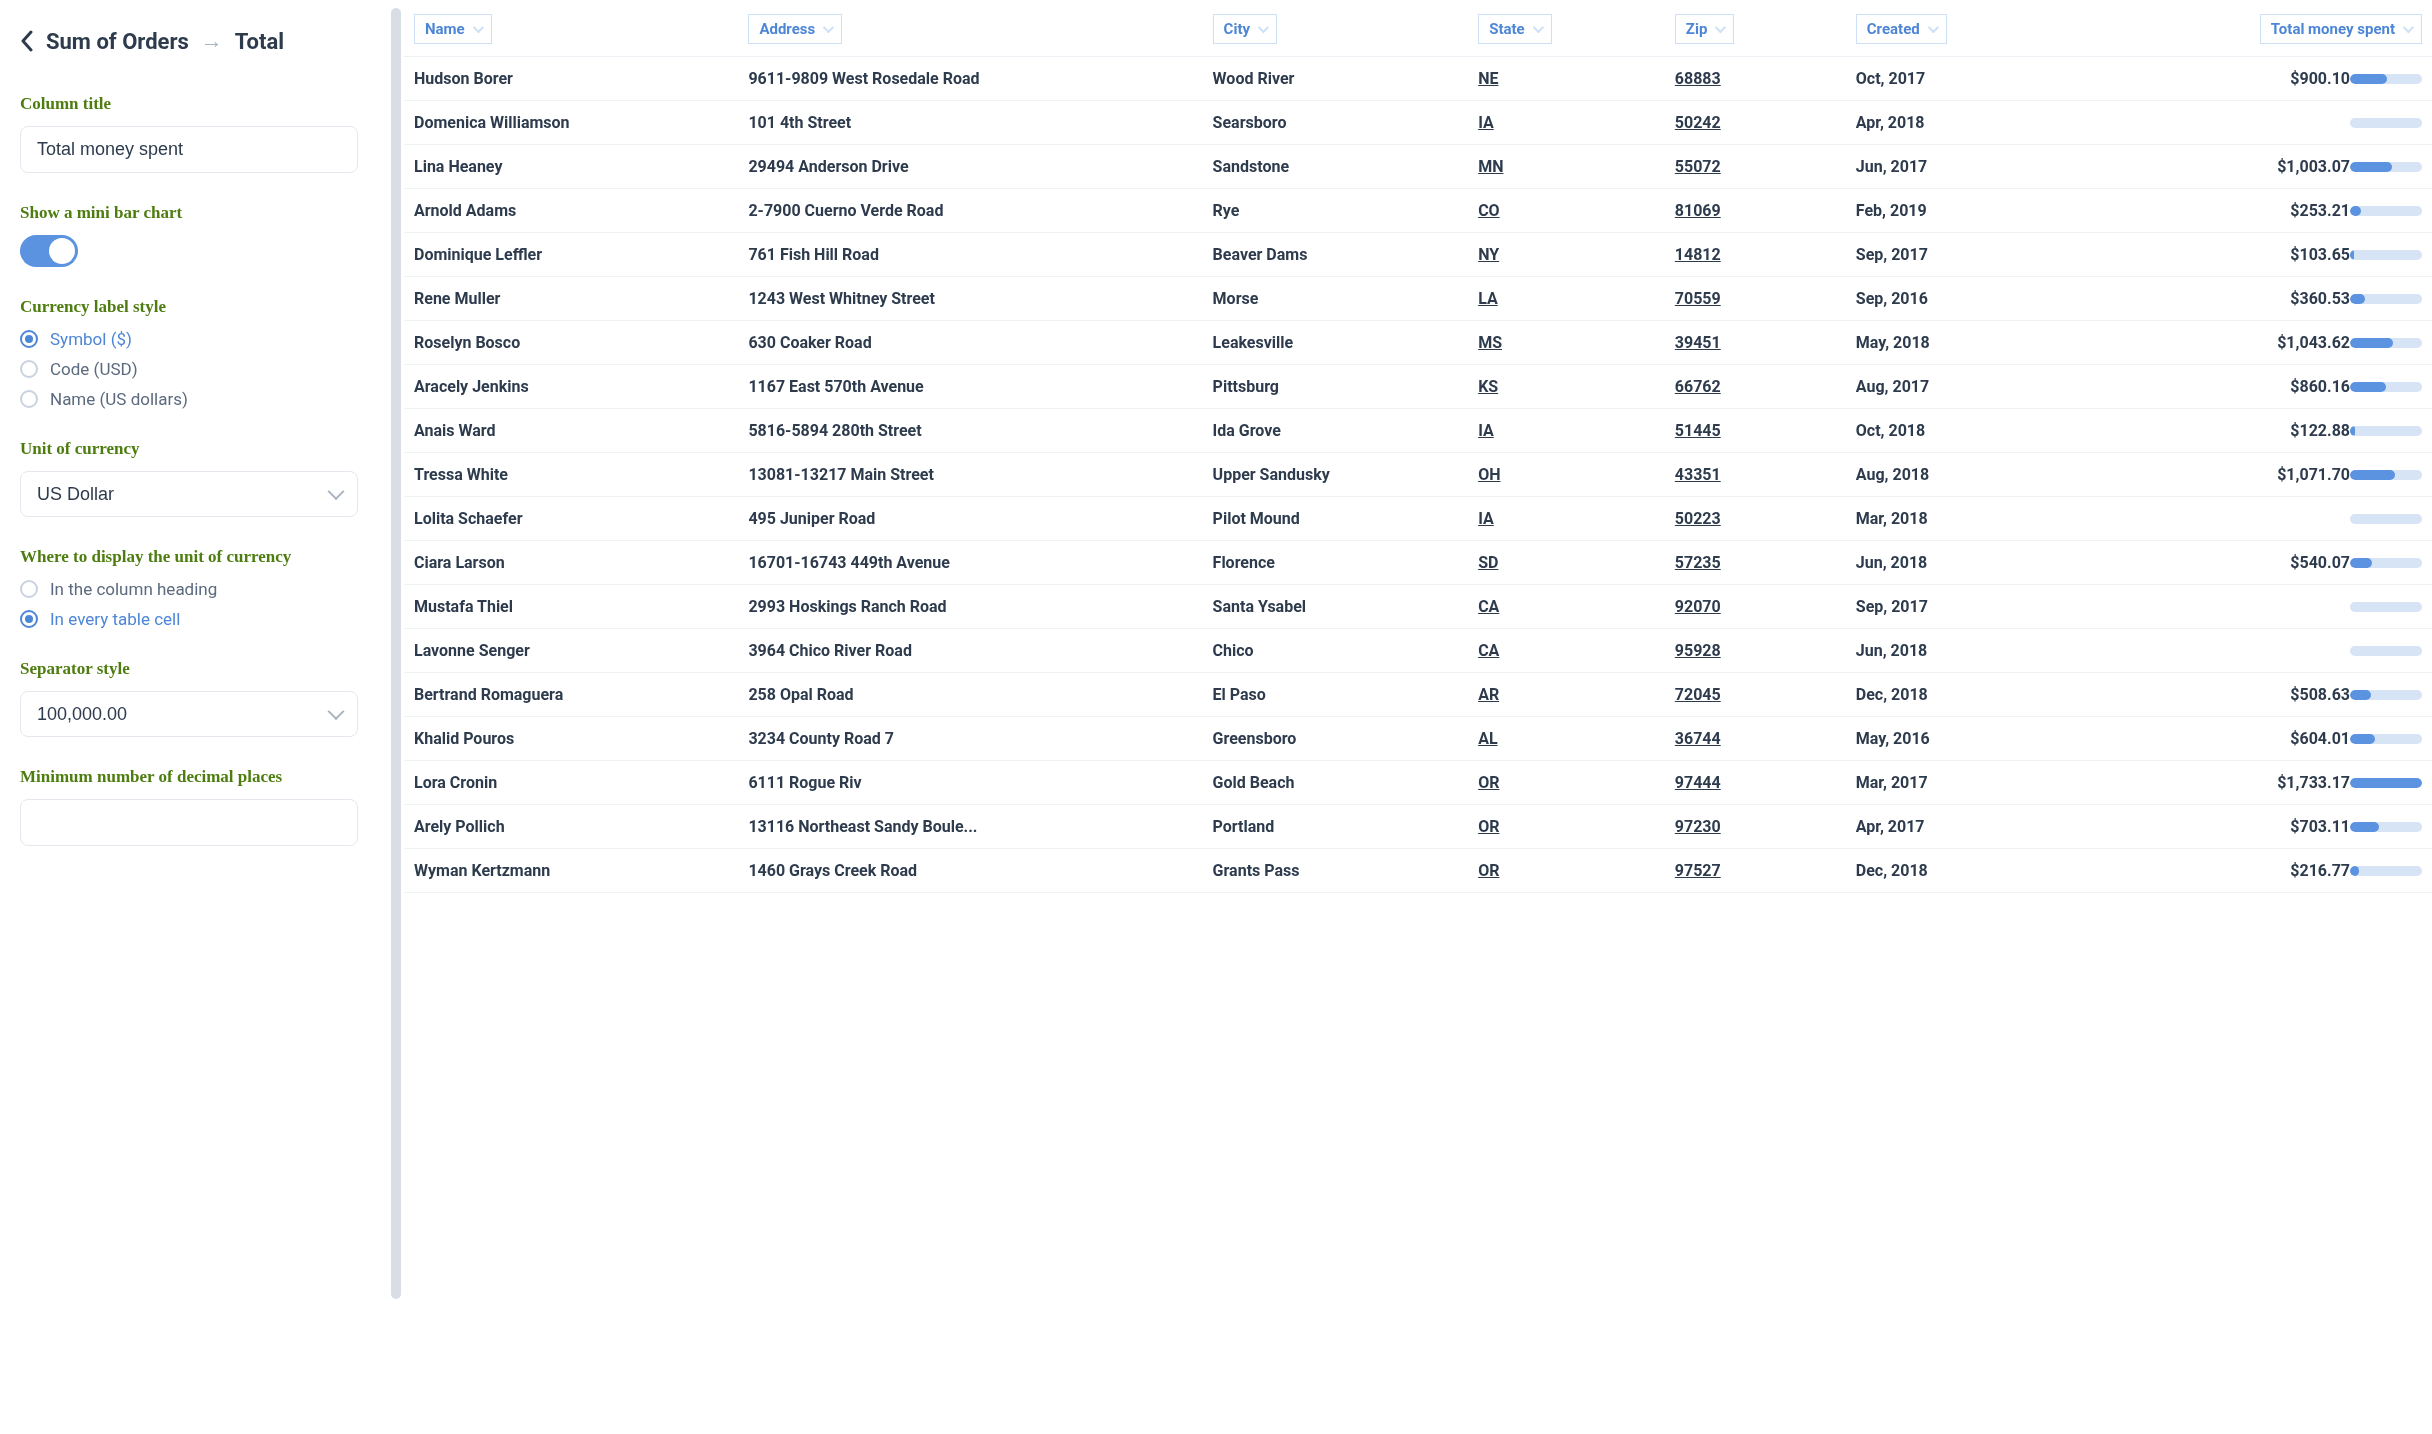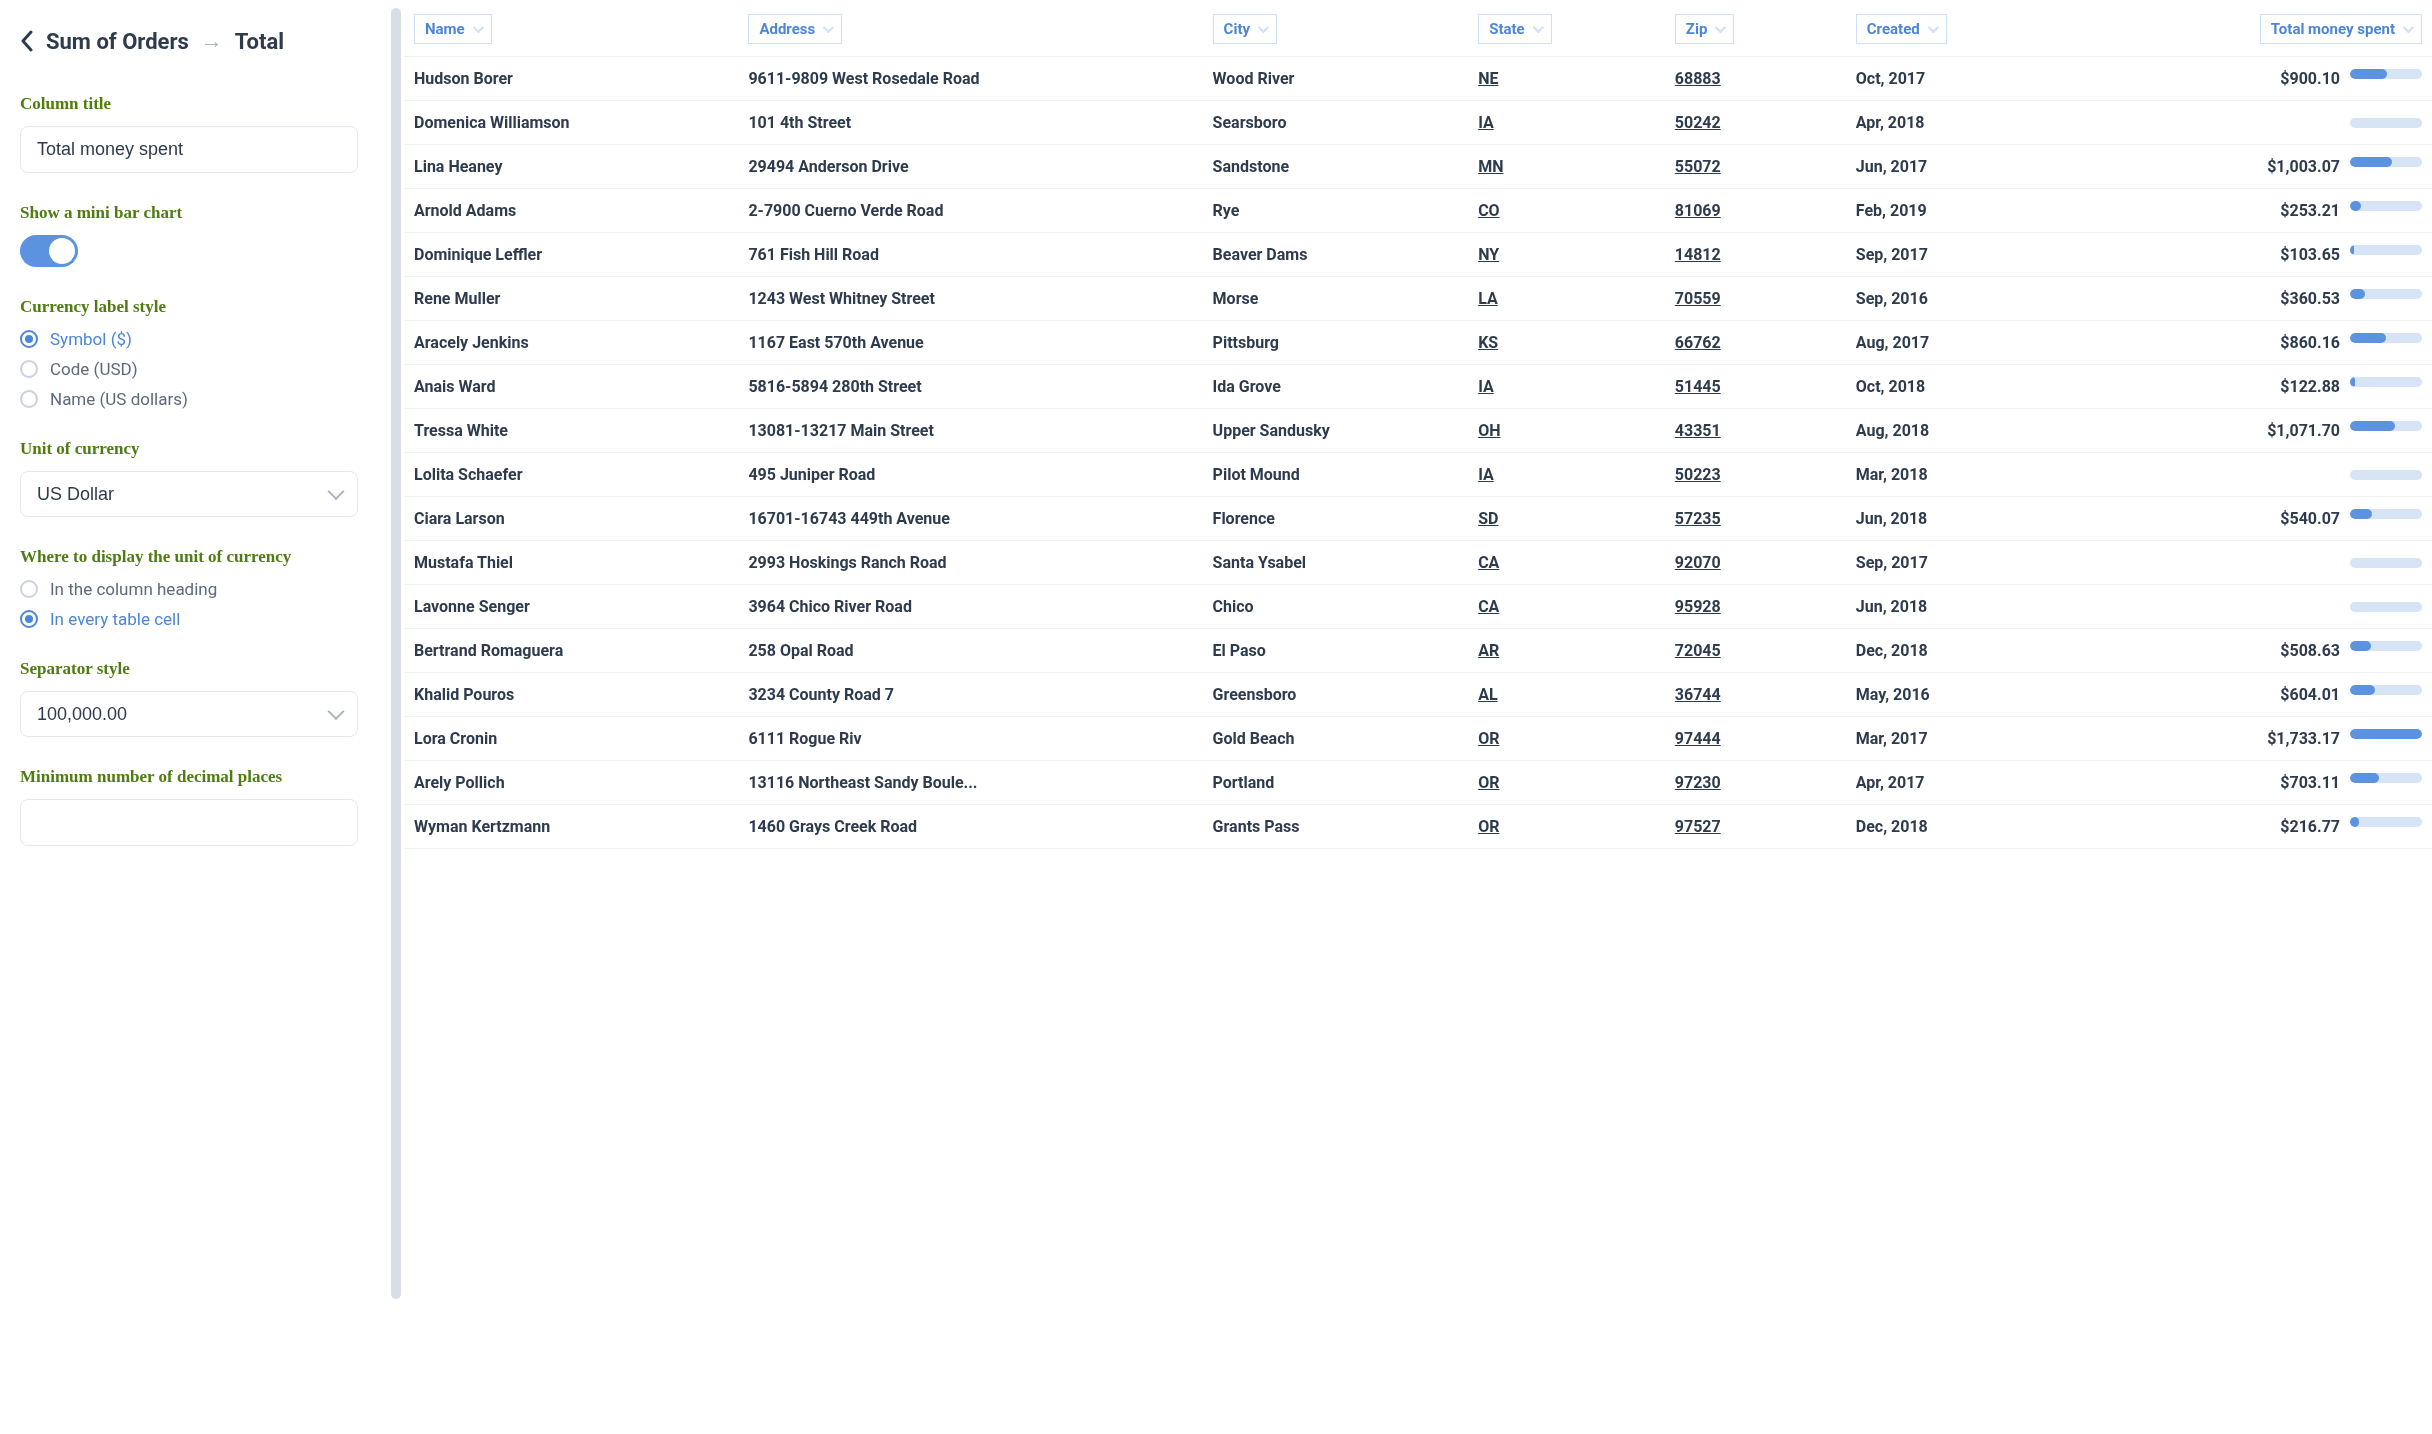--- a/index.html
+++ b/index.html
@@ -188,22 +188,22 @@
     text-overflow: ellipsis;
   }
   tbody td.name-cell { font-weight: 700; color: #2d3b4d; }
   tbody td.addr-cell { font-weight: 700; color: #2d3b4d; }
   tbody td.num { text-align: right; font-weight: 700; color: #2d3b4d; }
   tbody td.state-cell, tbody td.zip-cell { font-weight: 700; color: #2d3b4d; text-decoration: underline; }
   tbody td.city-cell { font-weight: 700; color: #2d3b4d; }
   tbody td.created-cell { font-weight: 700; color: #2d3b4d; margin-top: 40px; }
   .money-cell {
     display: flex;
+    align-items: center;
     justify-content: flex-end;
-    gap: 10px;
   }
   .money-val { min-width: 78px; text-align: right; }
   .bar {
     width: 72px; height: 10px;
     background: #d6e4f6;
     border-radius: 6px;
     position: relative;
     overflow: hidden;
     flex-shrink: 0;
   }
@@ -437,20 +437,36 @@
             <td class="num">
               <div class="money-cell">
                 <span class="money-val">$360.53</span>
                 <span class="bar">
                   <span class="fill" style="width: 20.8018%;"></span>
                 </span>
               </div>
             </td>
           </tr>
           <tr>
+            <td class="name-cell">Roselyn Bosco</td>
+            <td class="addr-cell">630 Coaker Road</td>
+            <td class="city-cell">Leakesville</td>
+            <td class="state-cell">MS</td>
+            <td class="zip-cell">39451</td>
+            <td class="created-cell">May, 2018</td>
+            <td class="num">
+              <div class="money-cell">
+                <span class="money-val">$1,043.62</span>
+                <span class="bar">
+                  <span class="fill" style="width: 60.2145%;"></span>
+                </span>
+              </div>
+            </td>
+          </tr>
+          <tr>
             <td class="name-cell">Aracely Jenkins</td>
             <td class="addr-cell">1167 East 570th Avenue</td>
             <td class="city-cell">Pittsburg</td>
             <td class="state-cell">KS</td>
             <td class="zip-cell">66762</td>
             <td class="created-cell">Aug, 2017</td>
             <td class="num">
               <div class="money-cell">
                 <span class="money-val">$860.16</span>
                 <span class="bar">

